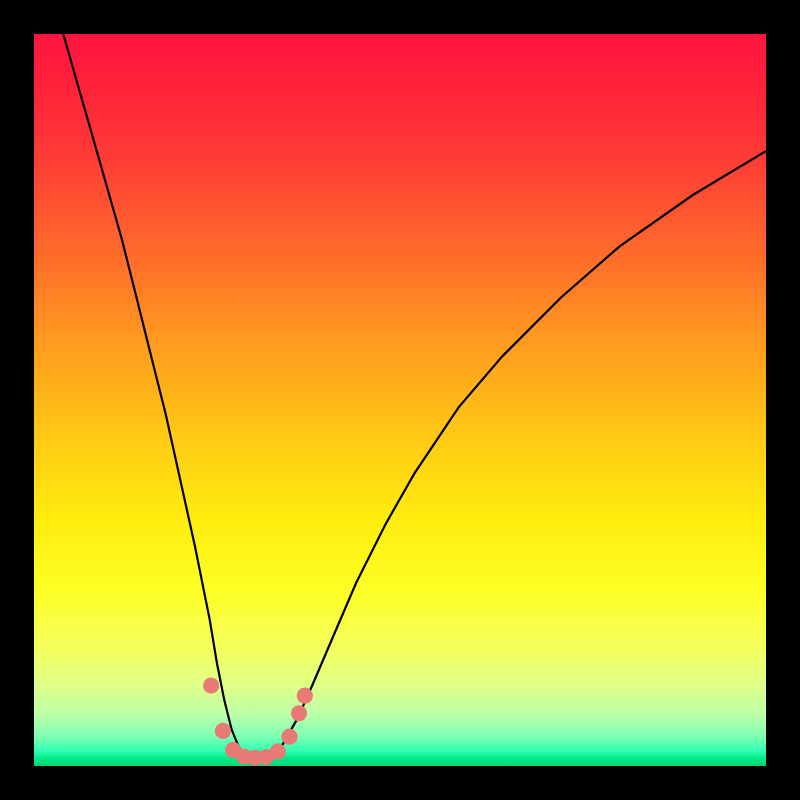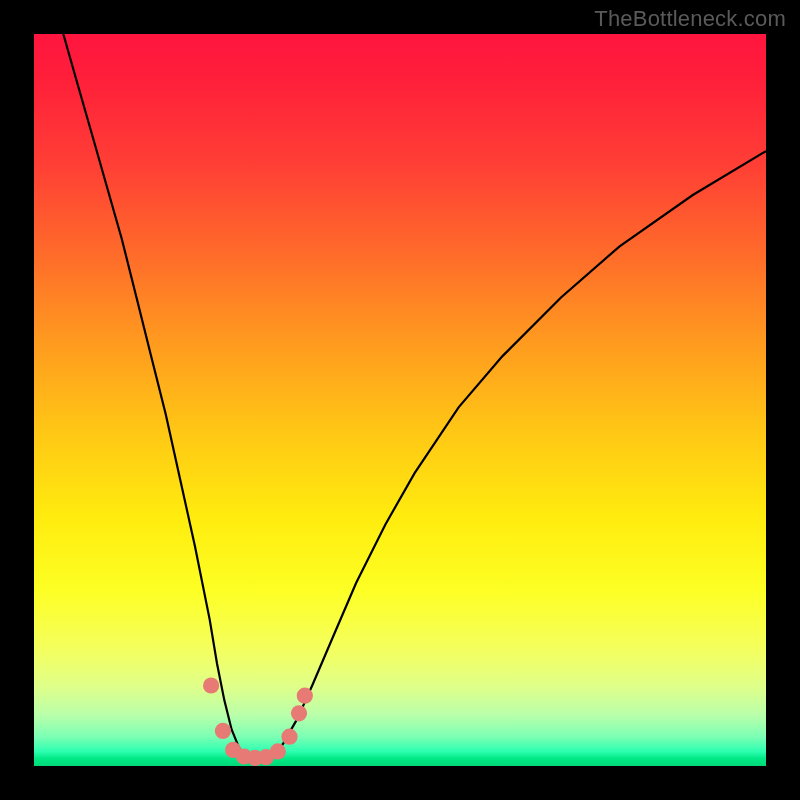--- a/index.html
+++ b/index.html
@@ -83,14 +83,13 @@
           <circle cx="210.1" cy="722.5" r="8.1" class="marker"></circle>
           <circle cx="221.1" cy="723.9" r="8.1" class="marker"></circle>
           <circle cx="232.0" cy="723.2" r="8.1" class="marker"></circle>
           <circle cx="243.8" cy="717.4" r="8.1" class="marker"></circle>
           <circle cx="255.5" cy="702.7" r="8.1" class="marker"></circle>
           <circle cx="265.0" cy="679.3" r="8.1" class="marker"></circle>
           <circle cx="270.8" cy="661.7" r="8.1" class="marker"></circle>
         </g>
     </svg>
   </div>
-  <div class="watermark">TheBottleneck.com</div>
 </div>
 
 </body></html>

